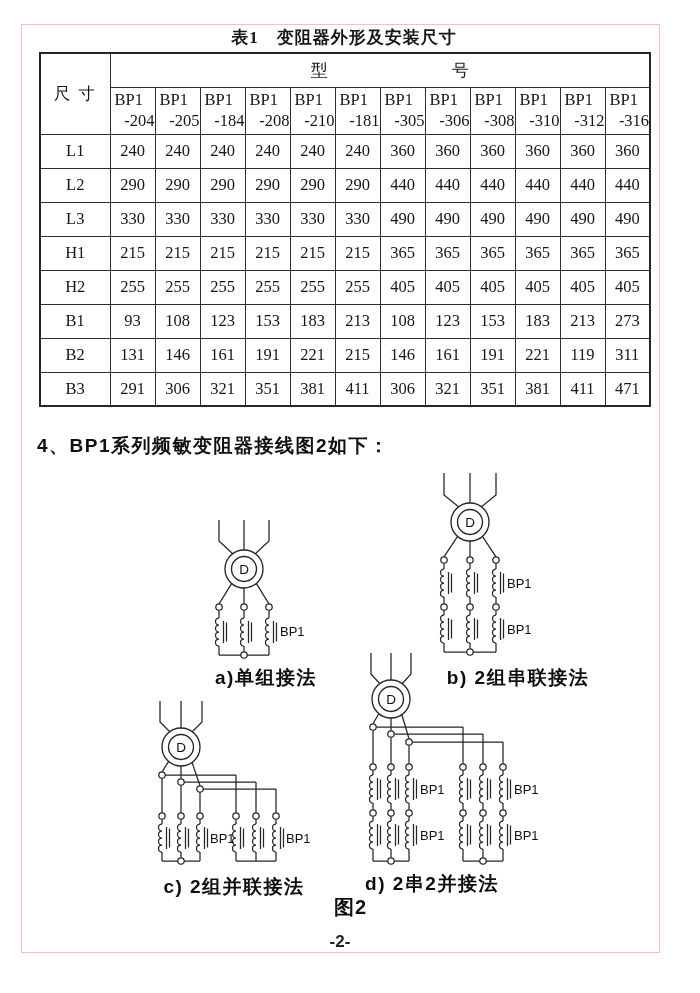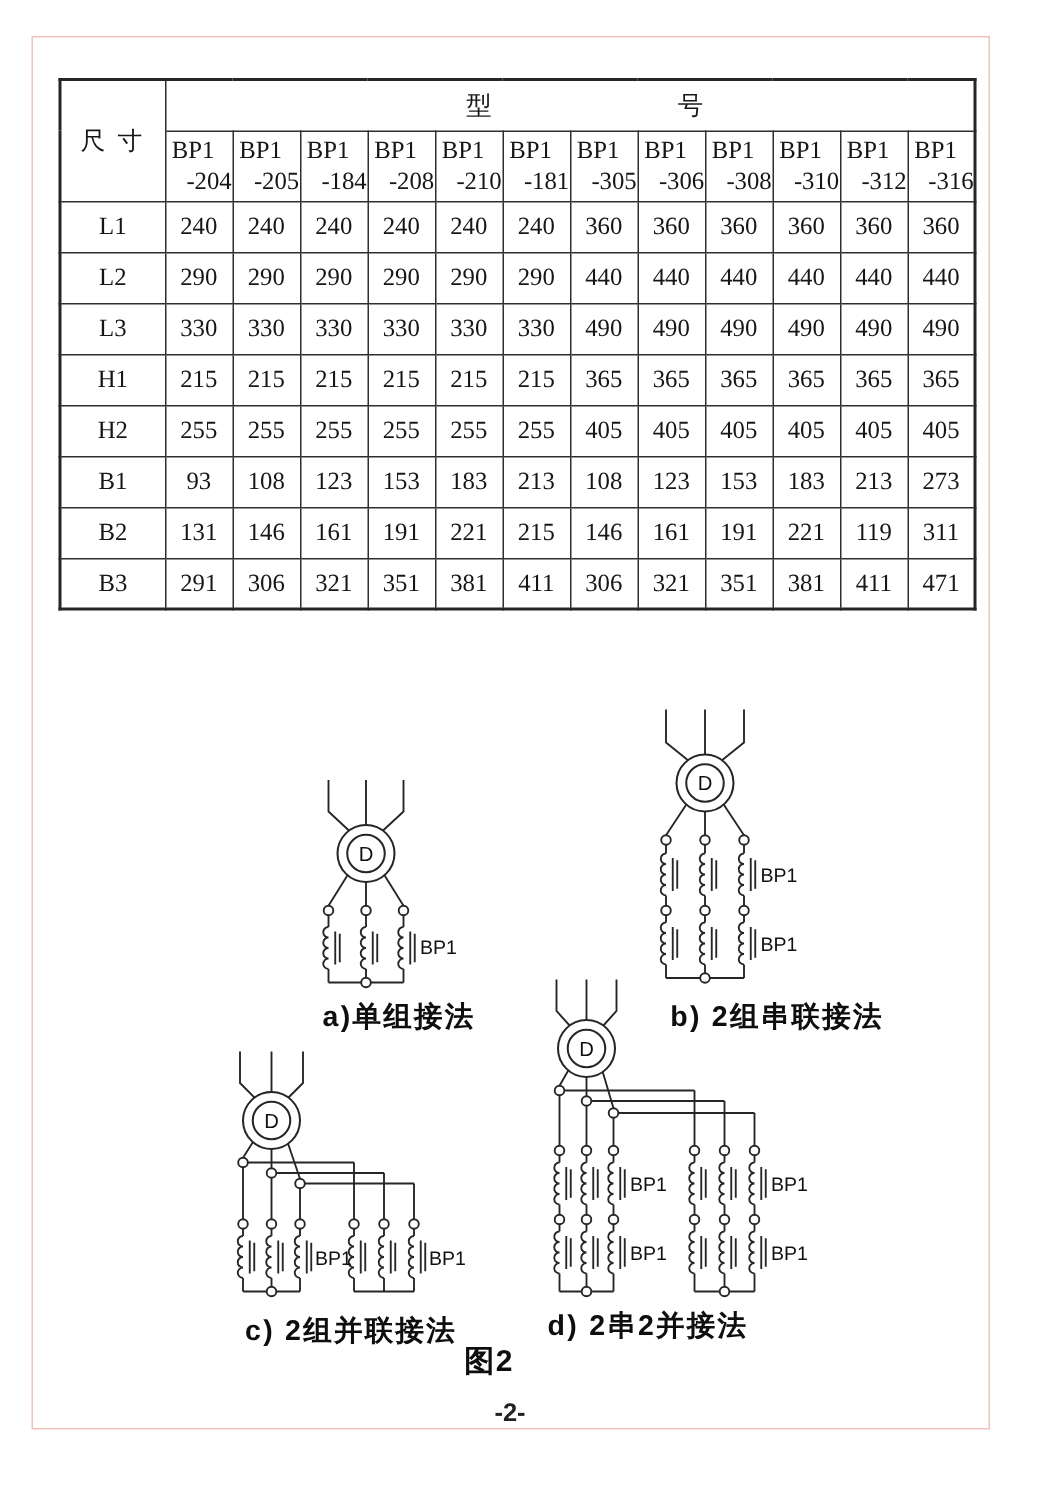--- a/index.html
+++ b/index.html
@@ -35,31 +35,32 @@
   .diagrams{position:absolute;left:0;top:0;width:700px;height:993px;}
   .w{fill:none;stroke:#262626;stroke-width:1.25;}
   .node{fill:#ffffff;stroke:#262626;stroke-width:1.25;}
   .motor-ring{fill:#ffffff;stroke:#262626;stroke-width:1.35;}
   .motor-d{font-family:"Liberation Sans",sans-serif;font-size:13.5px;fill:#111;text-anchor:middle;}
   .lbl{font-family:"Liberation Sans",sans-serif;font-size:13px;fill:#111;}
   .cap{font-family:"Liberation Sans",sans-serif;font-size:19px;font-weight:bold;
        fill:#0e0e0e;text-anchor:middle;letter-spacing:1.5px;}
 
   
-  .figure-label{position:absolute;left:285px;top:894px;width:82px;text-align:center;
+  .figure-label{position:absolute;left:285px;top:894px;width:82px;text-align:right;
                 font-size:20px;font-weight:bold;letter-spacing:1px;color:#0e0e0e;}
   .page-number{position:absolute;left:300px;top:932px;width:80px;text-align:center;
                font-size:17px;font-weight:600;color:#222;}
 </style>
 </head>
 <body>
 
 <div class="page">
   <div class="pink-frame"></div>
 
+  <div class="table-title">表1　变阻器外形及安装尺寸</div>
 
   <table class="dim-table">
     <colgroup>
       <col style="width:70px">
       <col style="width:45px">
         <col style="width:45px">
         <col style="width:45px">
         <col style="width:45px">
       <col style="width:45px">
         <col style="width:45px">
@@ -246,20 +247,21 @@
           <td>306</td>
           <td>321</td>
           <td>351</td>
           <td>381</td>
           <td>411</td>
           <td>471</td>
         </tr>
       </tbody>
   </table>
 
+  <div class="section-heading">4、BP1系列频敏变阻器接线图2如下：</div>
 
   <svg class="diagrams" viewBox="0 0 700 993">
     <defs>
       <g id="coil">
         <path class="w" d="M0,0 a3.5,3.5 0 0 0 0,7 a3.5,3.5 0 0 0 0,7 a3.5,3.5 0 0 0 0,7 a3.5,3.5 0 0 0 0,7"></path>
         <line class="w" x1="4.5" y1="3" x2="4.5" y2="25"></line>
         <line class="w" x1="7.5" y1="4.5" x2="7.5" y2="23.5"></line>
       </g>
     </defs>
 

